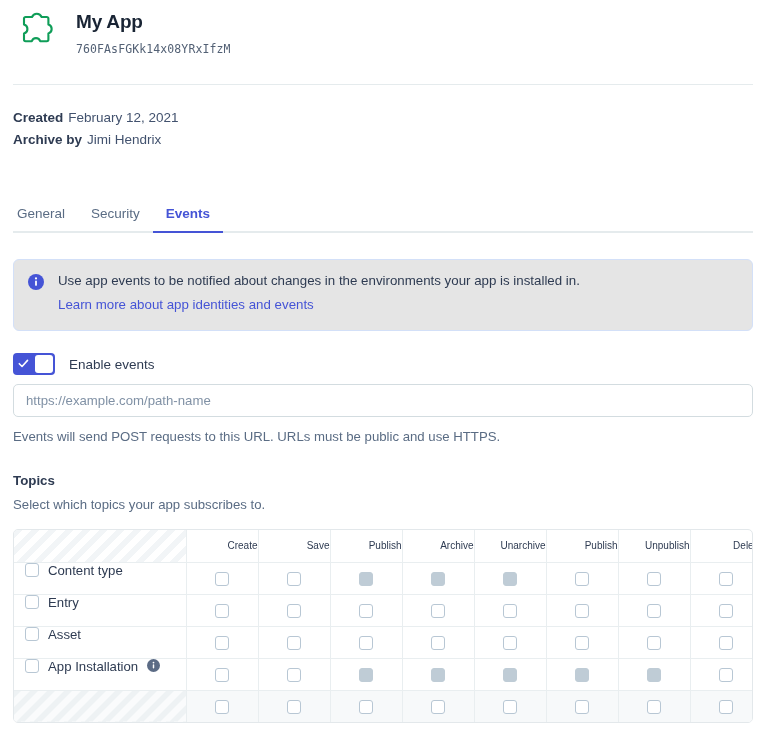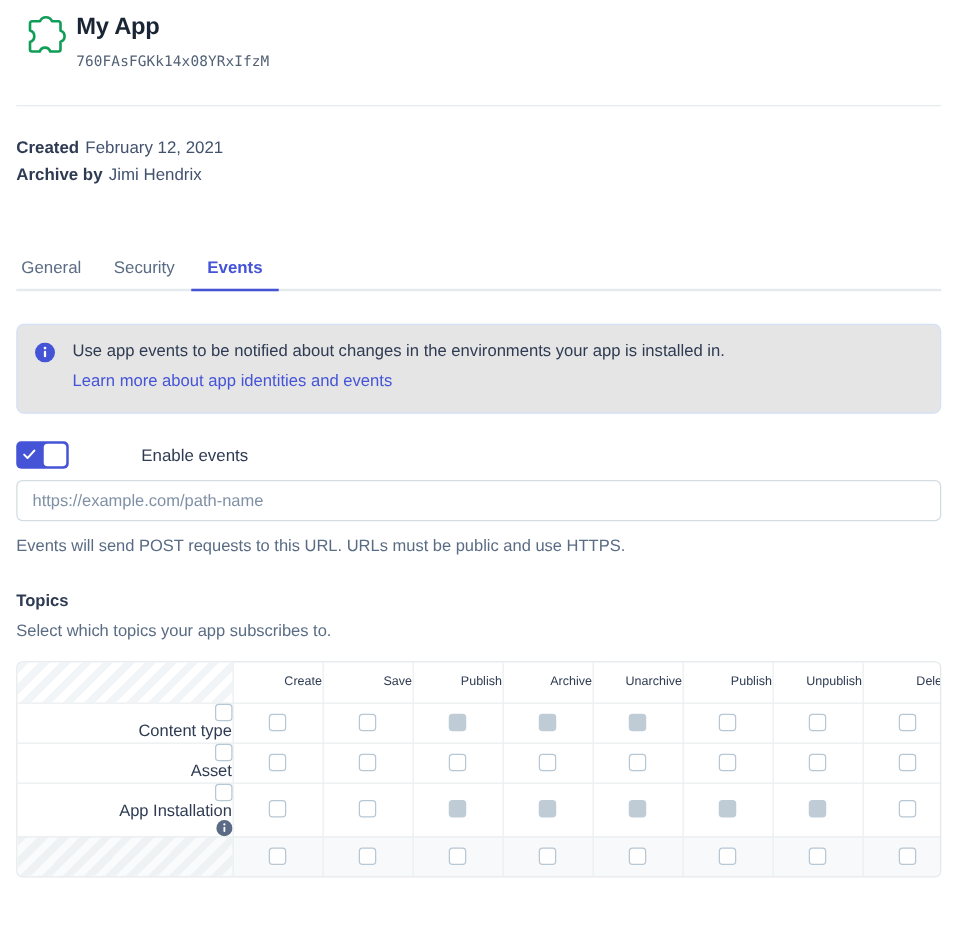--- a/index.html
+++ b/index.html
@@ -33,20 +33,21 @@
   .app-icon {
     width: 48px;
     height: 48px;
     flex: 0 0 48px;
     margin-top: 2px;
     display: flex;
     align-items: center;
     justify-content: center;
   }
   .app-titles {
+    margin-left: 15px;
     padding-top: 2px;
   }
   .app-title {
     font-size: 19px;
     font-weight: bold;
     color: #192434;
     line-height: 24px;
     letter-spacing: -0.2px;
   }
   .app-id {
@@ -144,21 +145,20 @@
     line-height: 18px;
     text-decoration: none;
     cursor: pointer;
   }
 
   
   .toggle-row {
     display: flex;
     align-items: center;
     margin: 22px 13px 0 13px;
-    gap: 44px;
   }
   .toggle {
     width: 42px;
     height: 22px;
     border-radius: 4px;
     background: #4554d6;
     position: relative;
     display: flex;
     align-items: center;
     cursor: pointer;
@@ -271,26 +271,25 @@
     color: #2e3b52;
     text-align: right;
     vertical-align: middle;
   }
   td.op {
     text-align: center;
     vertical-align: middle;
   }
   .row-label {
     display: flex;
-    align-items: flex-end;
+    align-items: flex-start;
     padding-left: 11px;
     height: 100%;
     font-size: 13.2px;
     color: #2e3b52;
-    flex-direction: column;
   }
   .row-label .lbl { margin-left: 9px; }
   .row-label .info-dot { margin-left: 9px; display:inline-flex; }
 
   .cb {
     display: inline-block;
     width: 14px;
     height: 14px;
     border: 1px solid #b8c7d4;
     border-radius: 3px;
@@ -421,20 +420,36 @@
             <td class="col-op op"><span class="cb disabled"></span></td>
             <td class="col-op op"><span class="cb disabled"></span></td>
             <td class="col-op op"><span class="cb"></span></td>
             <td class="col-op op"><span class="cb"></span></td>
             <td class="col-op op"><span class="cb"></span></td>
           </tr>
           <tr>
             <td class="col-name">
               <div class="row-label">
                 <span class="cb"></span>
+                <span class="lbl">Entry</span>
+              </div>
+            </td>
+            <td class="col-op op"><span class="cb"></span></td>
+            <td class="col-op op"><span class="cb"></span></td>
+            <td class="col-op op"><span class="cb"></span></td>
+            <td class="col-op op"><span class="cb"></span></td>
+            <td class="col-op op"><span class="cb"></span></td>
+            <td class="col-op op"><span class="cb"></span></td>
+            <td class="col-op op"><span class="cb"></span></td>
+            <td class="col-op op"><span class="cb"></span></td>
+          </tr>
+          <tr>
+            <td class="col-name">
+              <div class="row-label">
+                <span class="cb"></span>
                 <span class="lbl">Asset</span>
               </div>
             </td>
             <td class="col-op op"><span class="cb"></span></td>
             <td class="col-op op"><span class="cb"></span></td>
             <td class="col-op op"><span class="cb"></span></td>
             <td class="col-op op"><span class="cb"></span></td>
             <td class="col-op op"><span class="cb"></span></td>
             <td class="col-op op"><span class="cb"></span></td>
             <td class="col-op op"><span class="cb"></span></td>

